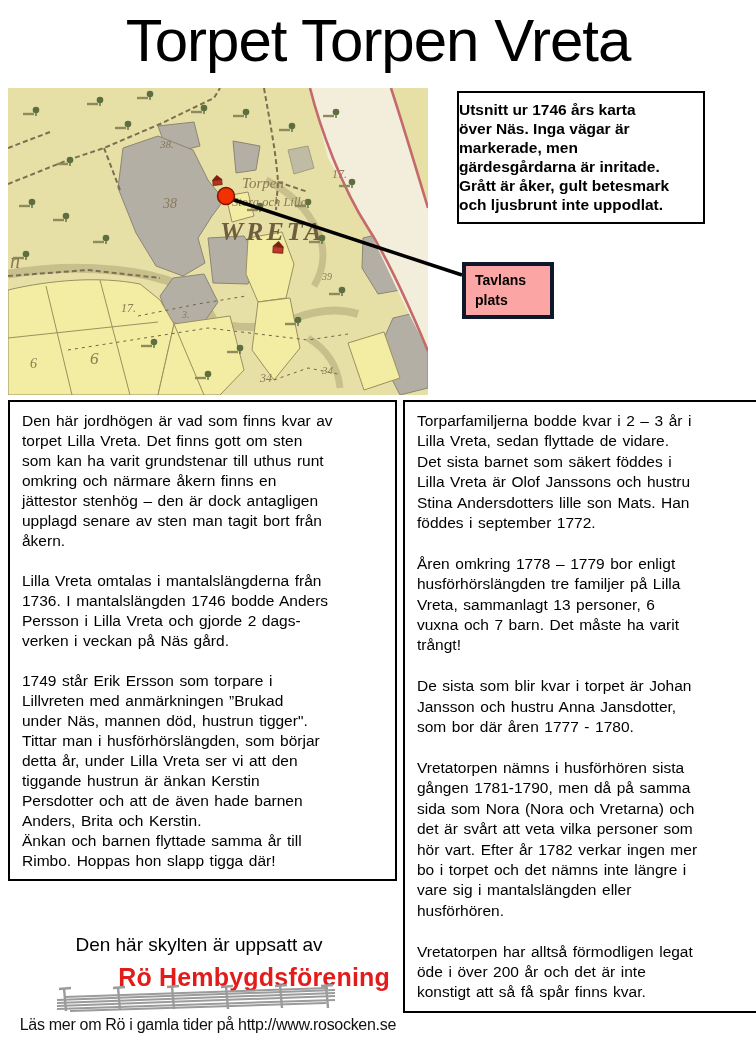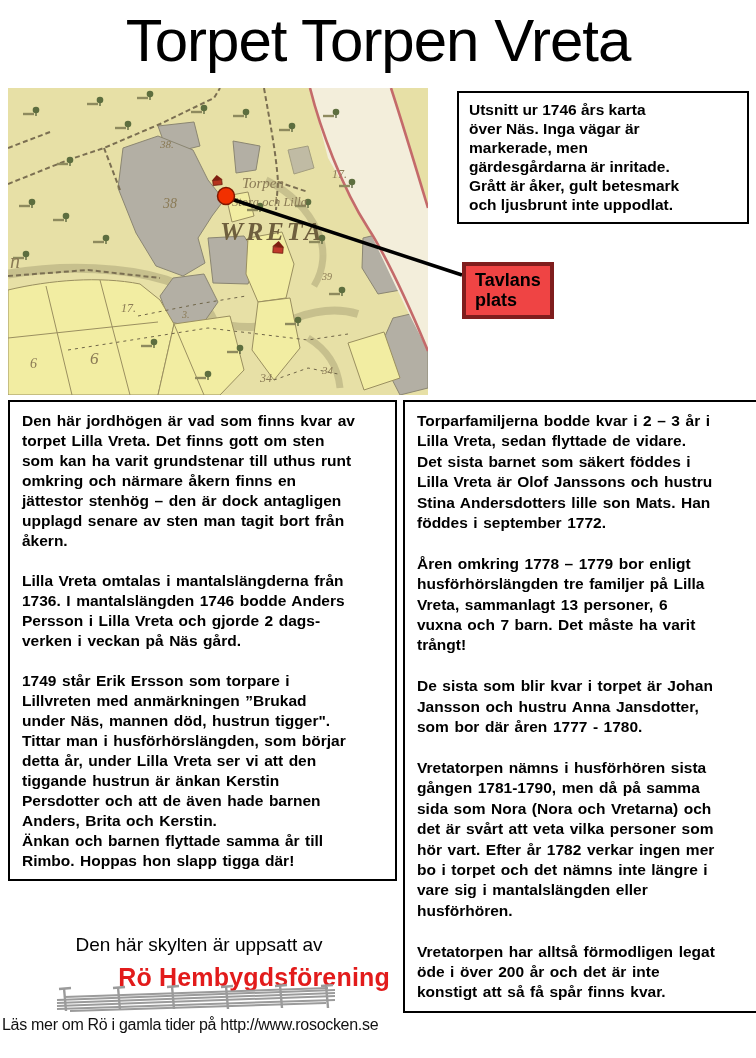--- a/index.html
+++ b/index.html
@@ -19,52 +19,52 @@
   }
   .map-wrap {
     position: absolute; left: 8px; top: 88px; width: 420px; height: 307px;
   }
   .map-wrap svg { display: block; }
   .hero-overlay {
     position: absolute; left: 0; top: 88px; width: 756px; height: 307px;
     pointer-events: none; z-index: 6;
   }
   .info-box {
-    position: absolute; left: 457px; top: 91px; width: 292px; height: 133px;
-    border: 2px solid #000; padding: 7px 10px;
+    position: absolute; left: 457px; top: 91px; width: 248px; height: 133px;
+    border: 2px solid #000; padding: 7px 0;
     font-weight: bold; font-size: 15.5px; line-height: 19px;
     white-space: pre-line; z-index: 4;
   }
   .marker-box {
     position: absolute; left: 462px; top: 262px; width: 92px; height: 57px;
-    border: 4px solid #7f1d1d; padding: 4px 9px; background: #ef4444;
-    font-weight: bold; font-size: 18px; line-height: 20px;
+    border: 4px solid #0f172a; padding: 4px 9px; background: #fca5a5;
+    font-weight: bold; font-size: 14px; line-height: 20px;
     white-space: pre-line; z-index: 8;
   }
   .text-box {
     position: absolute; border: 2px solid #000;
-    font-weight: bold; font-size: 15.5px;
+    font-weight: normal; font-size: 15.5px;
     white-space: pre-line; word-spacing: 0.08em;
     padding: 9px 12px;
   }
   .text-box.left  { left: 8px;   top: 400px; width: 389px; height: 481px; line-height: 20px; }
   .text-box.right { left: 403px; top: 400px; width: 417px; height: 613px; line-height: 20.4px; }
   .credit-line {
     position: absolute; left: 8px; top: 934px; width: 382px;
     text-align: center; font-size: 19px; color: #000000;
   }
   .org-name {
     position: absolute; left: 8px; top: 951px; width: 382px;
     text-align: right; font-size: 25px; font-weight: bold;
     color: #e21b1b; letter-spacing: 0.2px; margin-top: 12px;
   }
   .fence-wrap { position: absolute; left: 56px; top: 984px; z-index: 2; }
   .readmore-line {
     position: absolute; left: 2px; top: 1016px; width: 394px;
-    text-align: left; font-size: 16px; letter-spacing: -0.3px;
+    text-align: right; font-size: 16px; letter-spacing: -0.3px;
     white-space: nowrap; color: #111;
   }
   .updated {
     position: absolute; left: 560px; top: 1025px; width: 160px;
     text-align: center; font-size: 15px; color: #1a1a1a; margin-top: 47px;
   }
   .map-script { font-family: "Liberation Serif", serif; font-style: italic; }
 </style>
 </head>
 <body>

